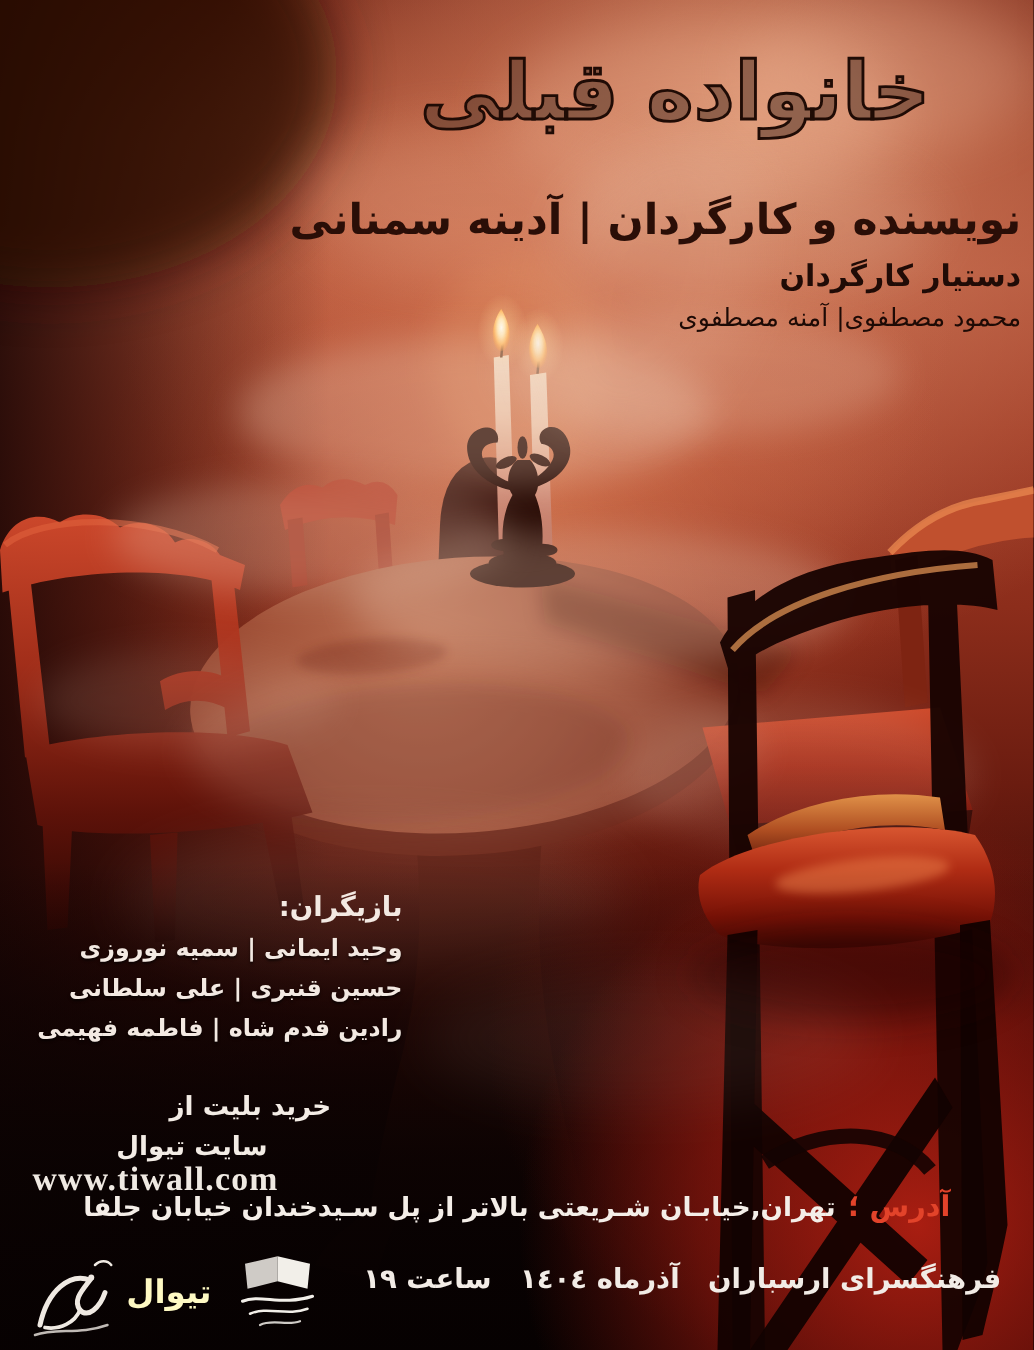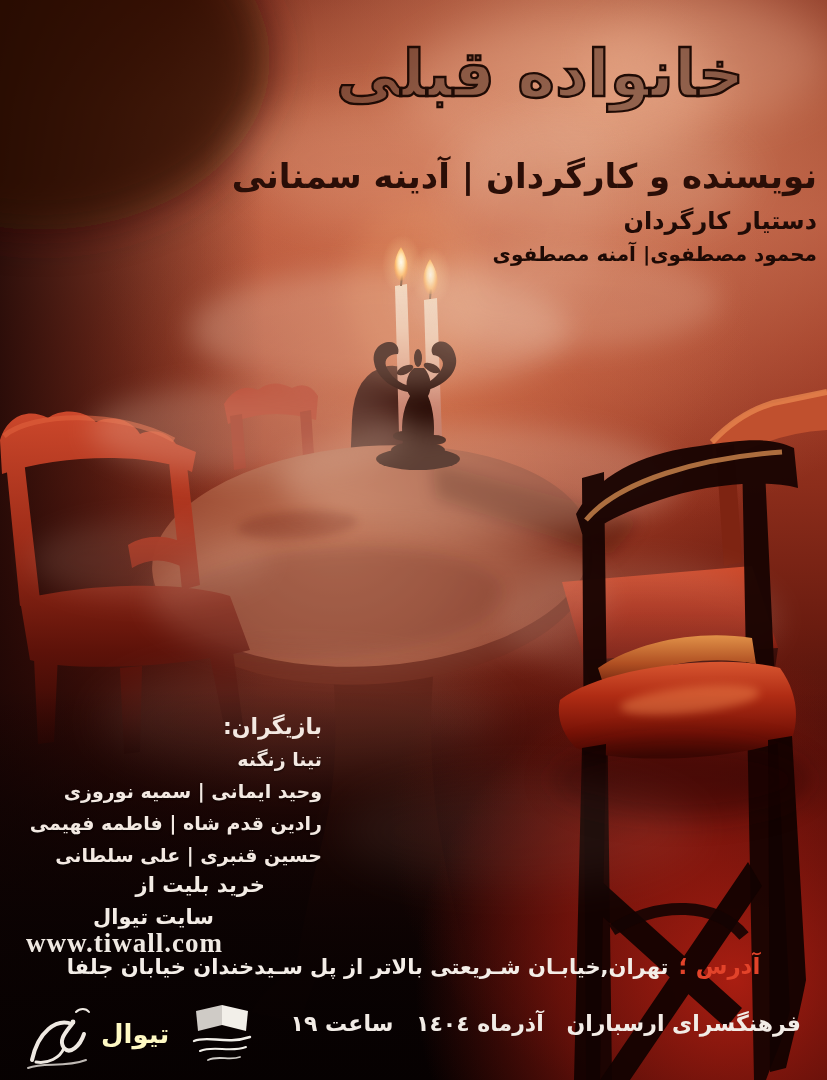--- a/index.html
+++ b/index.html
@@ -16,21 +16,21 @@
     font-size:64px; font-weight:bold; letter-spacing:1px; line-height:1.45;
     color:rgba(240,186,156,0.15);
     -webkit-text-stroke:2.3px #1f0b05;
     text-shadow:0 0 1px rgba(35,12,6,.5);
     white-space:nowrap;
   }
   .credits{ right:10px; top:156px; text-align:right; }
   .credit-1{font-size:34px; font-weight:bold; color:#2a0e07; margin-bottom:11px; letter-spacing:.5px; white-space:nowrap;}
   .credit-2{font-size:23px; font-weight:bold; color:#200b06; margin-bottom:8px; white-space:nowrap;}
   .credit-3{font-size:24px; font-weight:bold; color:#200b06; margin-bottom:7px; white-space:nowrap;}
-  .credit-4{font-size:20px; font-weight:bold; color:#1d0a05; white-space:nowrap;}
+  .credit-4{font-size:20px; font-weight:normal; color:#1d0a05; white-space:nowrap;}
 
   .cast{ right:505px; top:714px; text-align:right; color:#f3e9e2; }
   .cast-heading{font-size:22px; font-weight:bold; margin-bottom:9px; white-space:nowrap;}
   .cast-row{font-size:19px; font-weight:bold; margin-bottom:10px; white-space:nowrap; text-shadow:0 1px 2px rgba(0,0,0,.6);}
 
   .tickets-1{right:562px; top:873px; font-size:21px; font-weight:bold; color:#f3ece5; white-space:nowrap;}
   .tickets-2{right:613px; top:905px; font-size:21px; font-weight:bold; color:#f3ece5; white-space:nowrap;}
   .url{left:26px; top:928px; font-family:"Liberation Serif", serif; font-weight:bold; font-size:27px; color:#efe9e2; letter-spacing:1px;}
 
   .address{ left:8px; right:8px; top:953px; text-align:center; font-size:21px; font-weight:bold; color:#f4eee8; white-space:nowrap; }
@@ -277,24 +277,23 @@
   <div class="abs fa title">خانواده قبلی</div>
 
   <div class="abs fa credits">
     <div class="credit-1">نویسنده و کارگردان | آدینه سمنانی</div>
     <div class="credit-3">دستیار کارگردان</div>
     <div class="credit-4">محمود مصطفوی| آمنه مصطفوی</div>
   </div>
 
   <div class="abs fa cast">
     <div class="cast-heading">بازیگران:</div>
-    <div class="cast-row">تینا زنگنه</div>
     <div class="cast-row">وحید ایمانی  |  سمیه نوروزی</div>
+    <div class="cast-row">حسین قنبری  |  علی سلطانی</div>
     <div class="cast-row">رادین قدم شاه |  فاطمه فهیمی</div>
-    <div class="cast-row">حسین قنبری  |  علی سلطانی</div>
   </div>
 
   <div class="abs fa tickets-1">خرید بلیت از</div>
   <div class="abs fa tickets-2">سایت  تیوال</div>
   <div class="abs url">www.tiwall.com</div>
 
   <div class="abs fa address">
     <span class="address-label">آدرس ؛</span><span>تهران,خیابـان شـریعتی بالاتر از پل سـیدخندان خیابان جلفا</span>
   </div>
 

